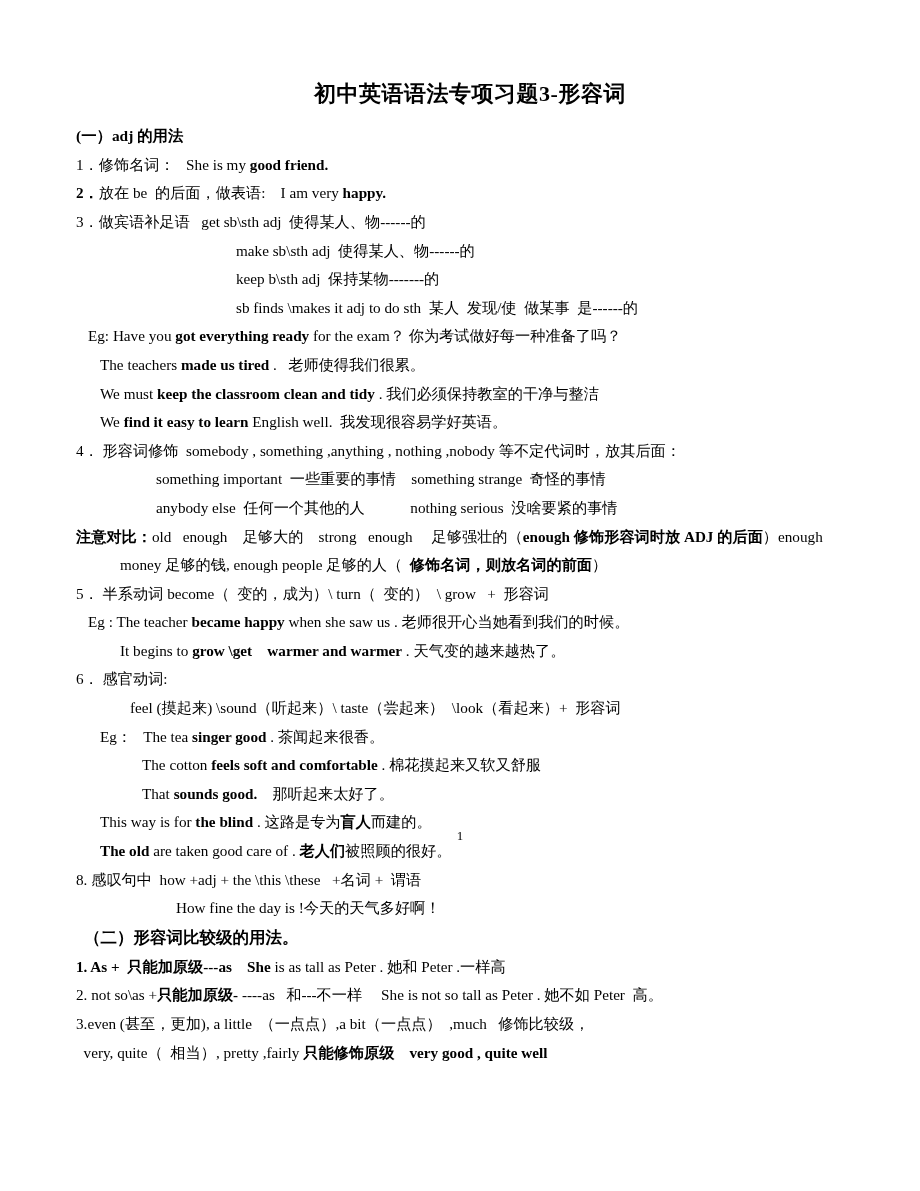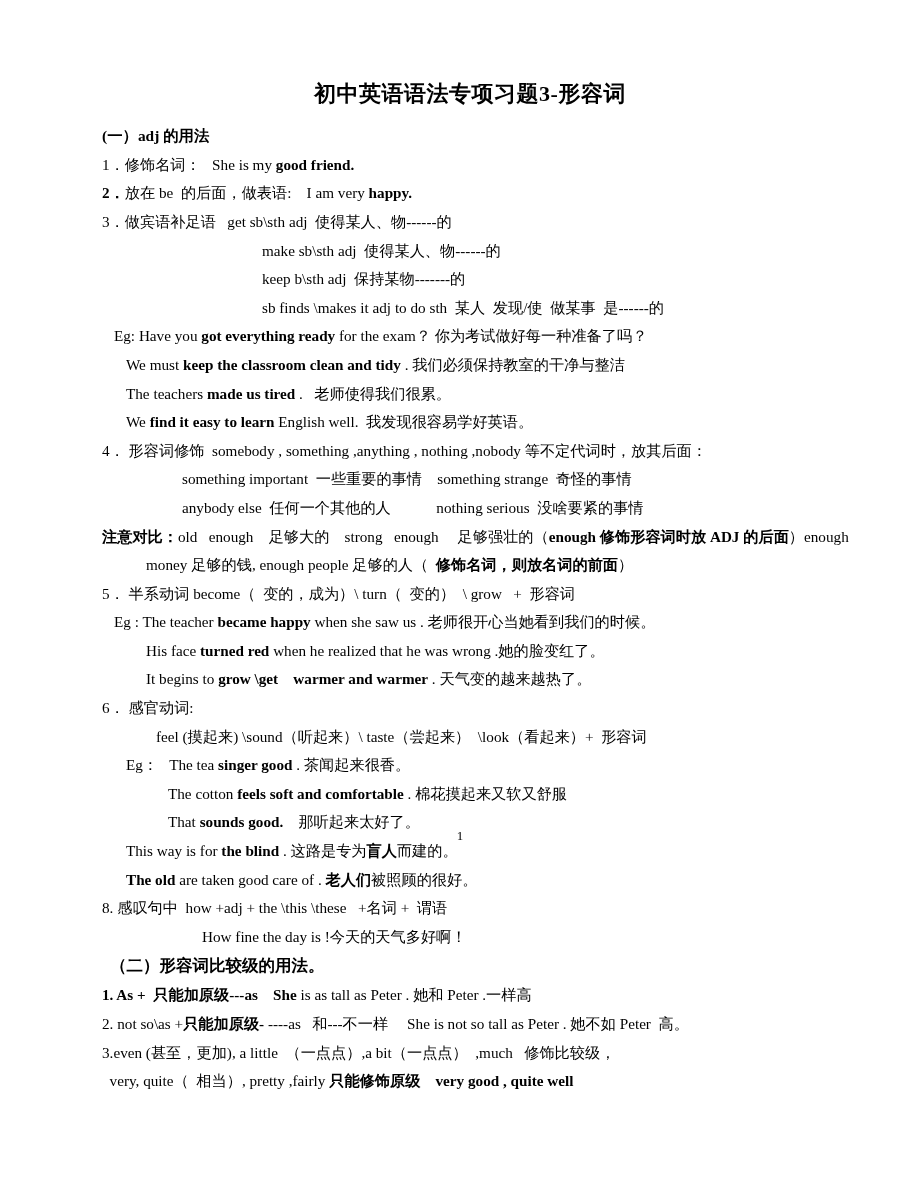--- a/index.html
+++ b/index.html
@@ -26,21 +26,21 @@
     text-align: center;
     font-size: 22px;
     font-weight: bold;
     margin: 0;
     padding-top: 82px;
     padding-left: 20px;
     letter-spacing: 0.5px;
     line-height: 1.1;
   }
   .body-block {
-    padding-left: 102px;
+    padding-left: 76px;
     padding-right: 40px;
     padding-top: 16px;
   }
   .ln {
     font-size: 15.2px;
     line-height: 28.6px;
     white-space: pre-wrap;
     margin: 0;
   }
   .b { font-weight: bold; }
@@ -97,40 +97,39 @@
     <div class="ln i0"><span class="b">2．</span><span>放在 be  的后面，做表语:</span><span>    I am very </span><span class="b">happy.</span></div>
 
     <div class="ln i0"><span>3．</span><span>做宾语补足语</span><span>   get sb\sth adj  使得某人、物------的</span></div>
 
     <div class="ln i10">make sb\sth adj  使得某人、物------的</div>
     <div class="ln i10">keep b\sth adj  保持某物-------的</div>
     <div class="ln i10">sb finds \makes it adj to do sth  某人  发现/使  做某事  是------的</div>
 
     <div class="ln i1"><span>Eg: Have you </span><span class="b">got everything ready</span><span> for the exam？ 你为考试做好每一种准备了吗？</span></div>
 
+    <div class="ln i2"><span>The teachers </span><span class="b">made us tired</span><span> .   老师使得我们很累。</span></div>
+
     <div class="ln i2"><span>We must </span><span class="b">keep the classroom clean and tidy</span><span> . 我们必须保持教室的干净与整洁</span></div>
-
-    <div class="ln i2"><span>The teachers </span><span class="b">made us tired</span><span> .   老师使得我们很累。</span></div>
 
     <div class="ln i2"><span>We </span><span class="b">find it easy to learn</span><span> English well.  我发现很容易学好英语。</span></div>
 
     <div class="ln i0"><span>4．</span><span> 形容词修饰  somebody , something ,anything , nothing ,nobody 等不定代词时，放其后面：</span></div>
 
     <div class="ln i7">something important  一些重要的事情    something strange  奇怪的事情</div>
     <div class="ln i7">anybody else  任何一个其他的人            nothing serious  没啥要紧的事情</div>
 
     <div class="ln i0"><span class="b">注意对比：</span><span>old   enough    足够大的    strong   enough     足够强壮的（</span><span class="b">enough 修饰形容词时放 ADJ 的后面</span><span>）enough</span></div>
 
     <div class="ln i3"><span>money 足够的钱, enough people 足够的人（  </span><span class="b">修饰名词，则放名词的前面</span><span>）</span></div>
 
     <div class="ln i0"><span>5．</span><span> 半系动词 become（  变的，成为）\ turn（  变的）  \ grow   +  形容词</span></div>
 
     <div class="ln i1"><span>Eg : The teacher </span><span class="b">became happy</span><span> when she saw us . 老师很开心当她看到我们的时候。</span></div>
 
-    <div class="ln i3"><span>His face </span><span class="b">turned red</span><span> when he realized that he was wrong .她的脸变红了。</span></div>
 
     <div class="ln i3"><span>It begins to </span><span class="b">grow \get    warmer and warmer</span><span> . 天气变的越来越热了。</span></div>
 
     <div class="ln i0"><span>6．</span><span> 感官动词:</span></div>
 
     <div class="ln i4">feel (摸起来) \sound（听起来）\ taste（尝起来）  \look（看起来）+  形容词</div>
 
     <div class="ln i2"><span>Eg：   The tea </span><span class="b">singer good</span><span> . 茶闻起来很香。</span></div>
 
     <div class="ln i5"><span>The cotton </span><span class="b">feels soft and comfortable</span><span> . 棉花摸起来又软又舒服</span></div>

